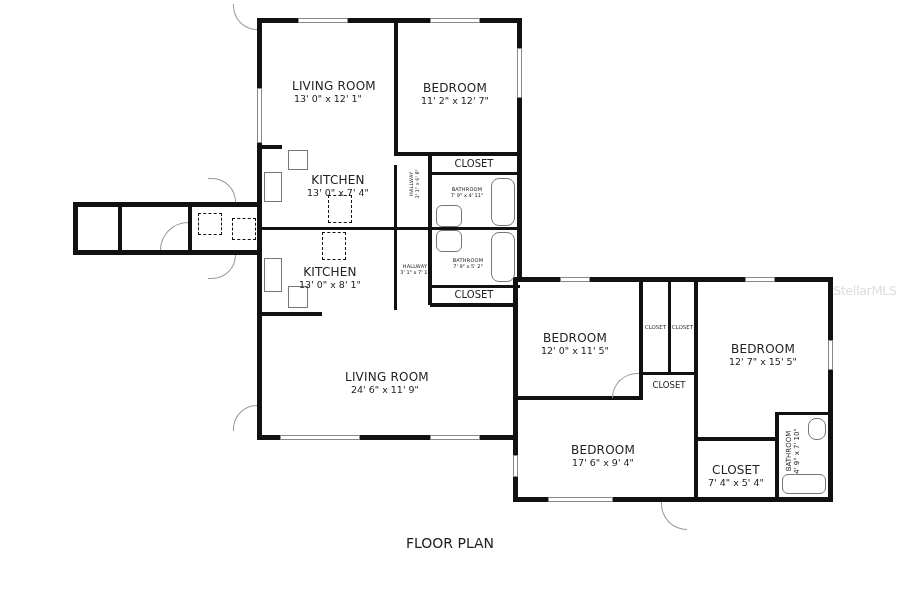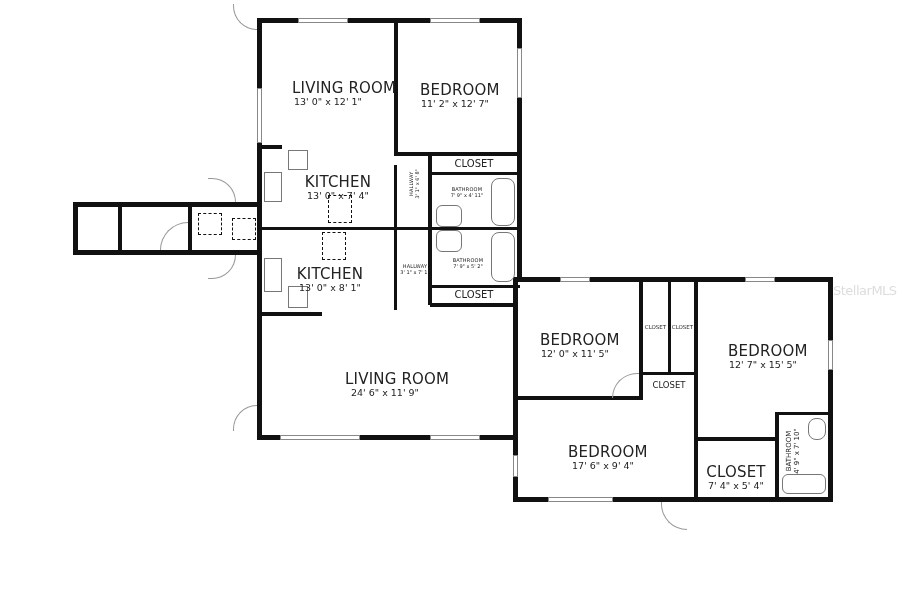--- a/index.html
+++ b/index.html
@@ -1,21 +1,21 @@
 <!DOCTYPE html>
 <html><head>
 <meta charset="utf-8">
 <style>
   html, body { margin:0; padding:0; background:#ffffff; }
   #plan { position:relative; width:900px; height:591px; overflow:hidden; background:#fff;
           font-family:"DejaVu Sans", sans-serif; color:#222; }
   .w { position:absolute; background:#111; }
   .win { position:absolute; background:#fff; border:1px solid #888; box-sizing:border-box; }
   .lbl { position:absolute; text-align:center; line-height:1.15; white-space:nowrap; }
-  .lbl .n { font-size:15px; letter-spacing:0.2px; }
+  .lbl .n { font-size:12px; letter-spacing:0.2px; }
   .lbl .d { font-size:9.5px; }
   .closet-lbl { font-size:10px; }
   .tiny .n, .tiny .d { font-size:5px; }
   .small-closet { font-size:5.5px; }
   .fix { position:absolute; border:1px solid #777; box-sizing:border-box; background:#fff; }
   .dash { position:absolute; border:1.5px dashed #111; box-sizing:border-box; }
   .door { position:absolute; border:1px solid #999; box-sizing:border-box; }
   .title { position:absolute; left:0; width:900px; top:535px; text-align:center; font-size:14px; color:#222; }
   .watermark { position:absolute; left:833px; top:283px; font-size:13px; color:#ddd; letter-spacing:-0.5px; }
   .rot { transform:rotate(-90deg); transform-origin:center center; }
@@ -162,13 +162,14 @@
   <div class="lbl" style="left:704px;top:464px;width:64px;">
     <div class="n">CLOSET</div>
     <div class="d">7' 4" x 5' 4"</div>
   </div>
   <div class="lbl rot" style="left:760px;top:443px;width:66px;font-size:7px;">
     <div>BATHROOM</div>
     <div>4' 9" x 7' 10"</div>
   </div>
 
   <div class="watermark">StellarMLS</div>
+  <div class="title">FLOOR PLAN</div>
 </div>
 
 </body></html>

